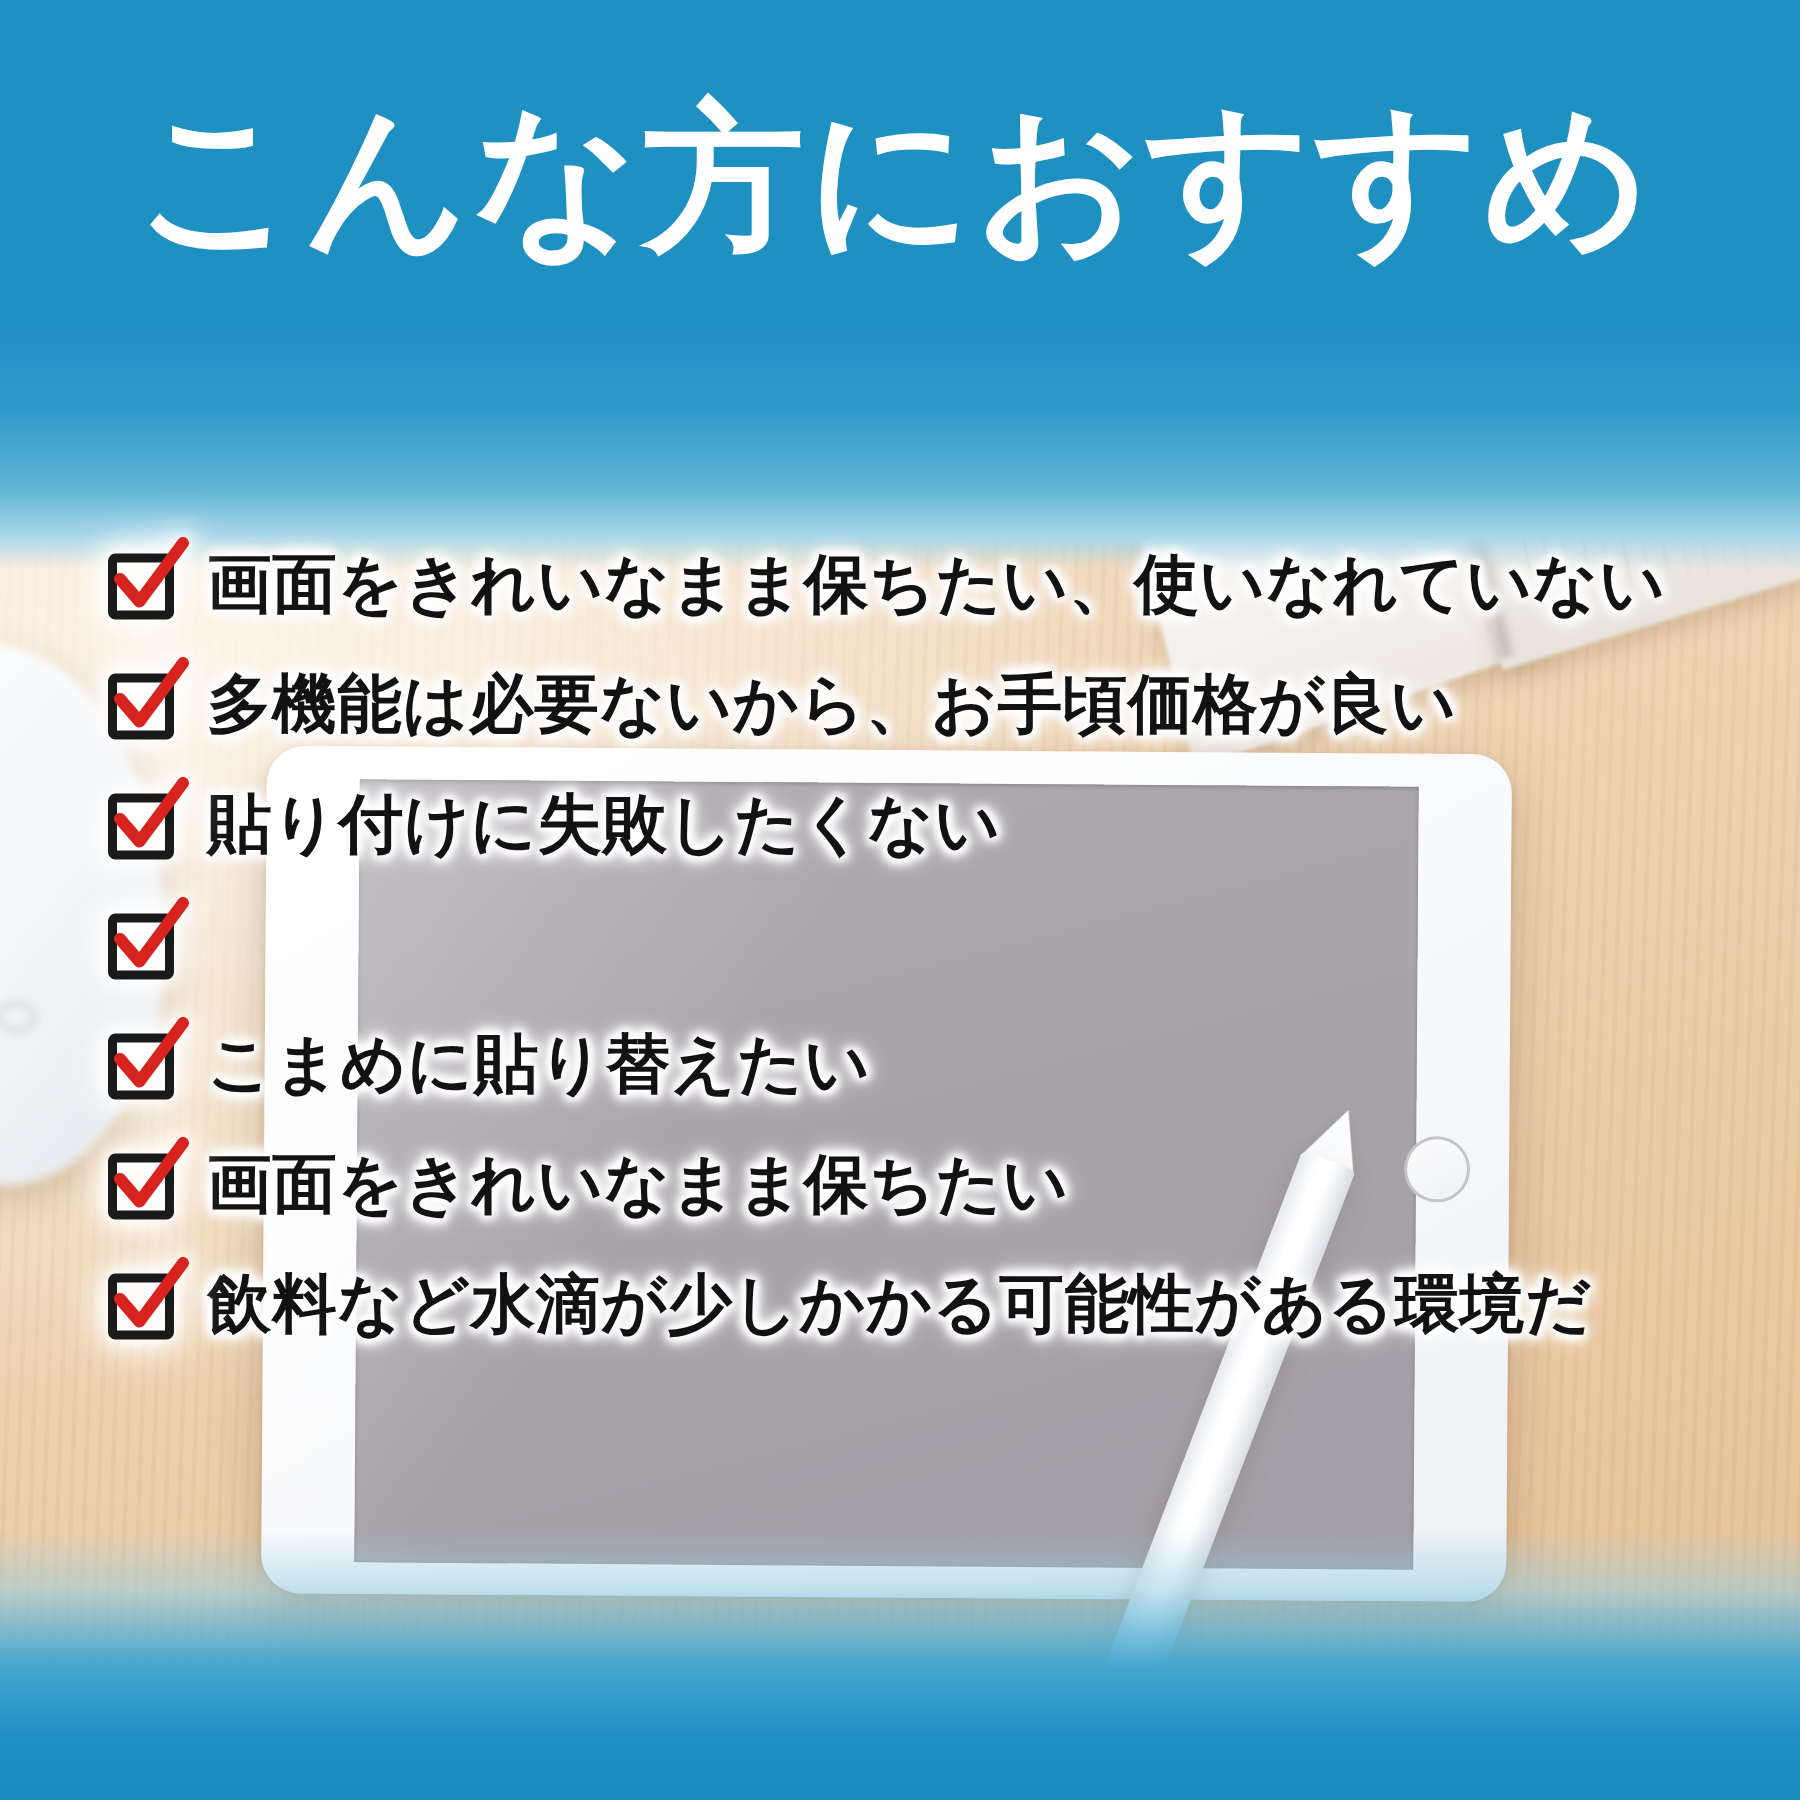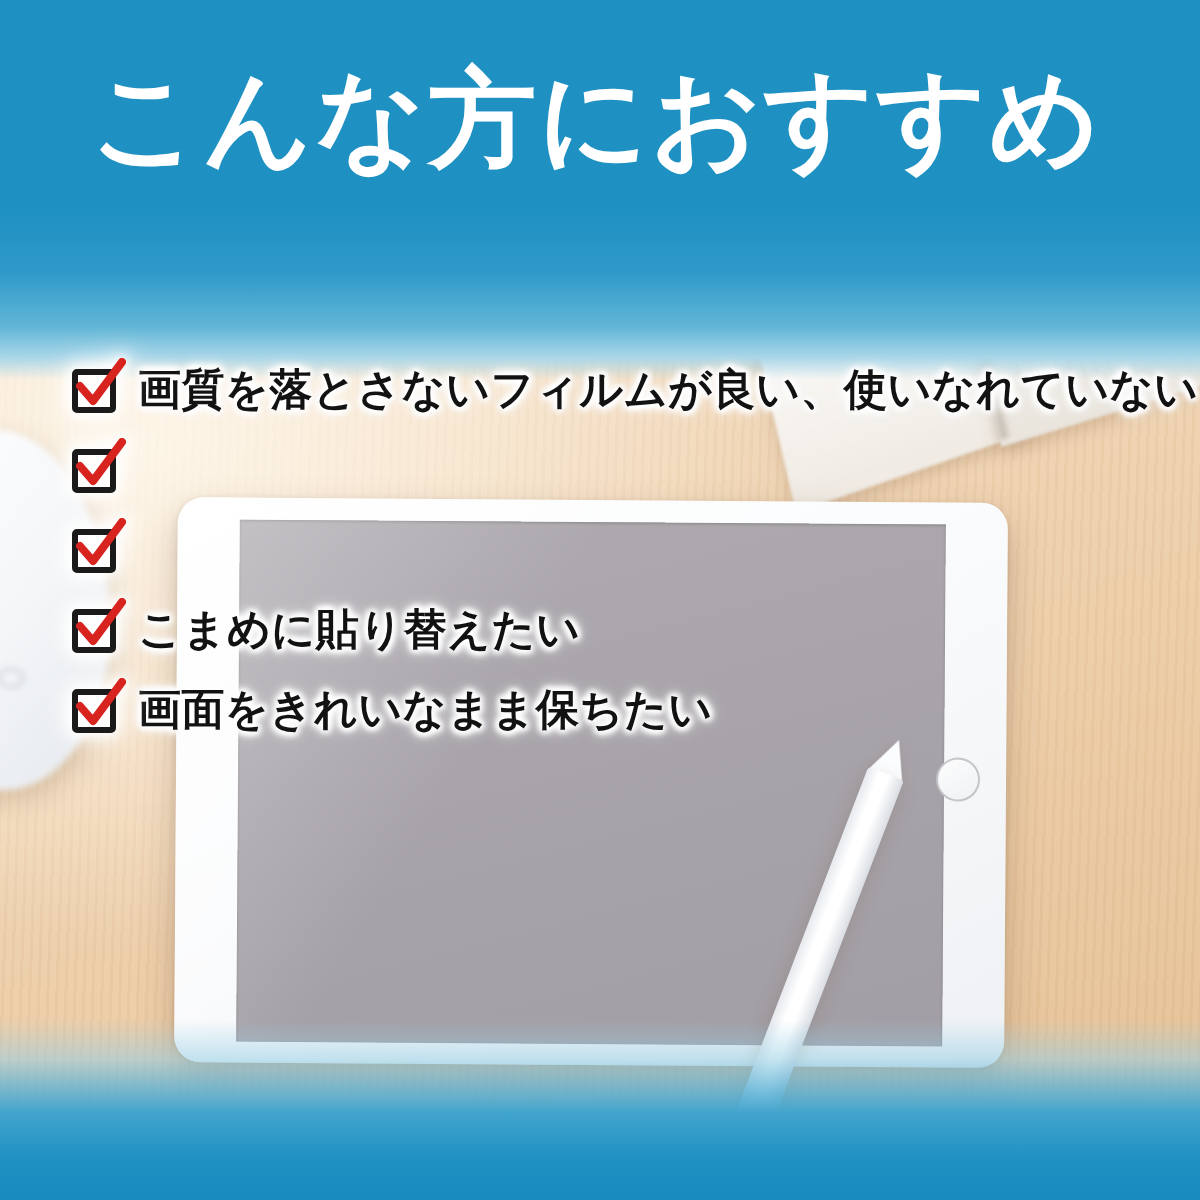--- a/index.html
+++ b/index.html
@@ -216,32 +216,42 @@
 
   <div class="checklist">
 
     <div class="check-row">
       <span class="checkbox">
         <span class="box"></span>
         <svg viewBox="0 0 58 58">
           <path d="M10 28 L23 43 L52 4" fill="none" stroke="#d8241f" stroke-width="8" stroke-linecap="round" stroke-linejoin="round"></path>
         </svg>
       </span>
-      <span class="check-text">画質を落とさないフィルムが良い、使いなれていない</span>
-    </div>
-
-    <div class="check-row">
-      <span class="checkbox">
-        <span class="box"></span>
-        <svg viewBox="0 0 58 58">
-          <path d="M10 28 L23 43 L52 4" fill="none" stroke="#d8241f" stroke-width="8" stroke-linecap="round" stroke-linejoin="round"></path>
-        </svg>
-      </span>
-    </div>
-
+      <span class="check-text">画面をきれいなまま保ちたい、使いなれていない</span>
+    </div>
+
+    <div class="check-row">
+      <span class="checkbox">
+        <span class="box"></span>
+        <svg viewBox="0 0 58 58">
+          <path d="M10 28 L23 43 L52 4" fill="none" stroke="#d8241f" stroke-width="8" stroke-linecap="round" stroke-linejoin="round"></path>
+        </svg>
+      </span>
+      <span class="check-text">多機能は必要ないから、お手頃価格が良い</span>
+    </div>
+
+    <div class="check-row">
+      <span class="checkbox">
+        <span class="box"></span>
+        <svg viewBox="0 0 58 58">
+          <path d="M10 28 L23 43 L52 4" fill="none" stroke="#d8241f" stroke-width="8" stroke-linecap="round" stroke-linejoin="round"></path>
+        </svg>
+      </span>
+      <span class="check-text">貼り付けに失敗したくない</span>
+    </div>
 
     <div class="check-row">
       <span class="checkbox">
         <span class="box"></span>
         <svg viewBox="0 0 58 58">
           <path d="M10 28 L23 43 L52 4" fill="none" stroke="#d8241f" stroke-width="8" stroke-linecap="round" stroke-linejoin="round"></path>
         </svg>
       </span>
     </div>
 
@@ -258,15 +268,24 @@
     <div class="check-row">
       <span class="checkbox">
         <span class="box"></span>
         <svg viewBox="0 0 58 58">
           <path d="M10 28 L23 43 L52 4" fill="none" stroke="#d8241f" stroke-width="8" stroke-linecap="round" stroke-linejoin="round"></path>
         </svg>
       </span>
       <span class="check-text">画面をきれいなまま保ちたい</span>
     </div>
 
+    <div class="check-row">
+      <span class="checkbox">
+        <span class="box"></span>
+        <svg viewBox="0 0 58 58">
+          <path d="M10 28 L23 43 L52 4" fill="none" stroke="#d8241f" stroke-width="8" stroke-linecap="round" stroke-linejoin="round"></path>
+        </svg>
+      </span>
+      <span class="check-text">飲料など水滴が少しかかる可能性がある環境だ</span>
+    </div>
 
   </div>
 </div>
 
 </body></html>

